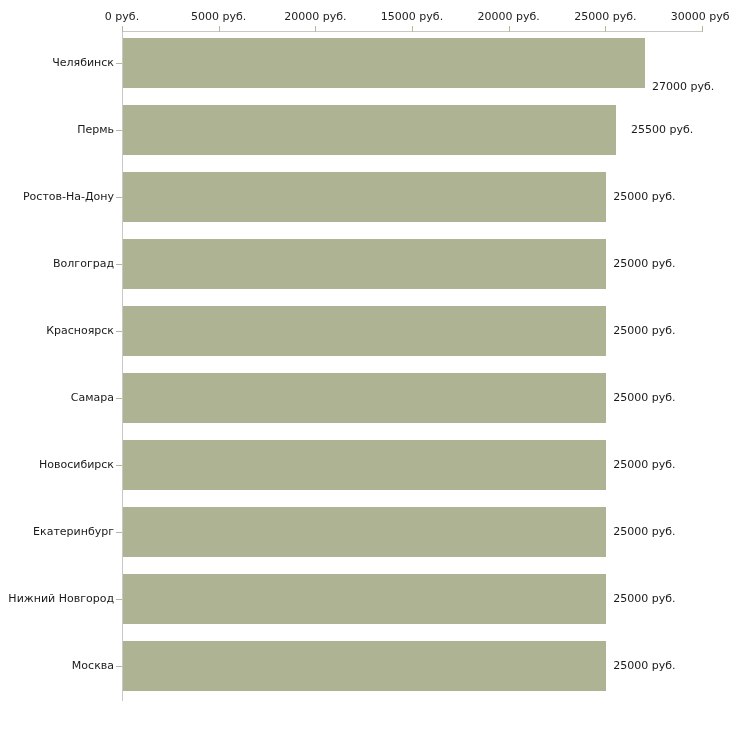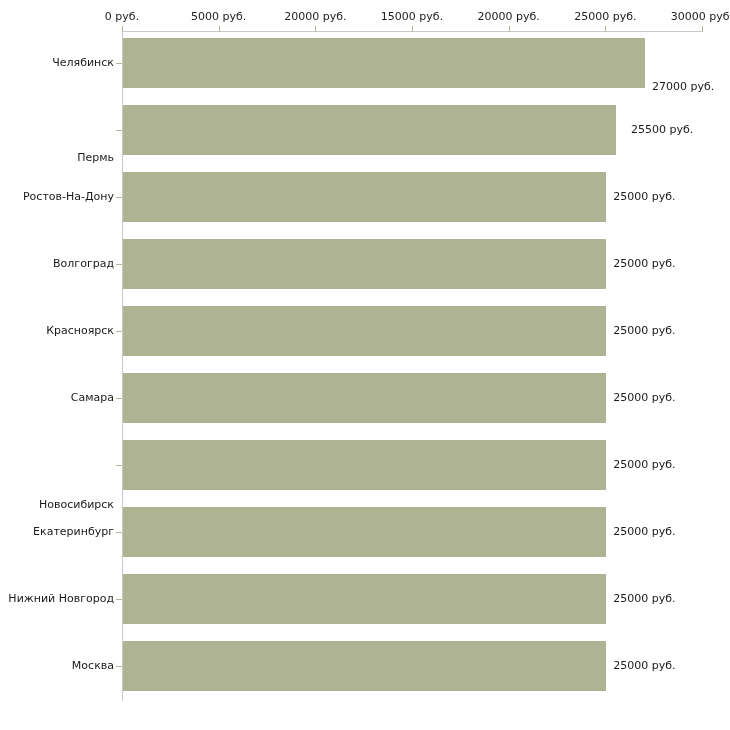--- a/index.html
+++ b/index.html
@@ -110,31 +110,31 @@
       <div class="x-tick" style="left: 605.333px;"></div>
       <div class="x-tick-label" style="left: 605.333px;">25000 руб.</div>
       <div class="x-tick" style="left: 702px;"></div>
       <div class="x-tick-label" style="left: 702px;">30000 руб.</div>
     </div>
 
   <div id="y-axis-group">
       <div class="y-tick" style="top: 63px;"></div>
       <div class="y-tick-label" style="right: 616px; top: 56px;">Челябинск</div>
       <div class="y-tick" style="top: 130px;"></div>
-      <div class="y-tick-label" style="right: 616px; top: 123px; margin-top: 28px;">Пермь</div>
+      <div class="y-tick-label" style="right: 616px; top: 123px;">Пермь</div>
       <div class="y-tick" style="top: 197px;"></div>
       <div class="y-tick-label" style="right: 616px; top: 190px;">Ростов-На-Дону</div>
       <div class="y-tick" style="top: 264px;"></div>
       <div class="y-tick-label" style="right: 616px; top: 257px;">Волгоград</div>
       <div class="y-tick" style="top: 331px;"></div>
       <div class="y-tick-label" style="right: 616px; top: 324px;">Красноярск</div>
       <div class="y-tick" style="top: 398px;"></div>
       <div class="y-tick-label" style="right: 616px; top: 391px;">Самара</div>
       <div class="y-tick" style="top: 465px;"></div>
-      <div class="y-tick-label" style="right: 616px; top: 458px; margin-top: 40px;">Новосибирск</div>
+      <div class="y-tick-label" style="right: 616px; top: 458px;">Новосибирск</div>
       <div class="y-tick" style="top: 532px;"></div>
       <div class="y-tick-label" style="right: 616px; top: 525px;">Екатеринбург</div>
       <div class="y-tick" style="top: 599px;"></div>
       <div class="y-tick-label" style="right: 616px; top: 592px;">Нижний Новгород</div>
       <div class="y-tick" style="top: 666px;"></div>
       <div class="y-tick-label" style="right: 616px; top: 659px;">Москва</div>
     </div>
 
   <div id="bars-group">
       <div class="bar" title="Челябинск: 27000 руб." style="top: 38px; height: 50px; width: 522px; background: rgb(174, 179, 147);"></div>

